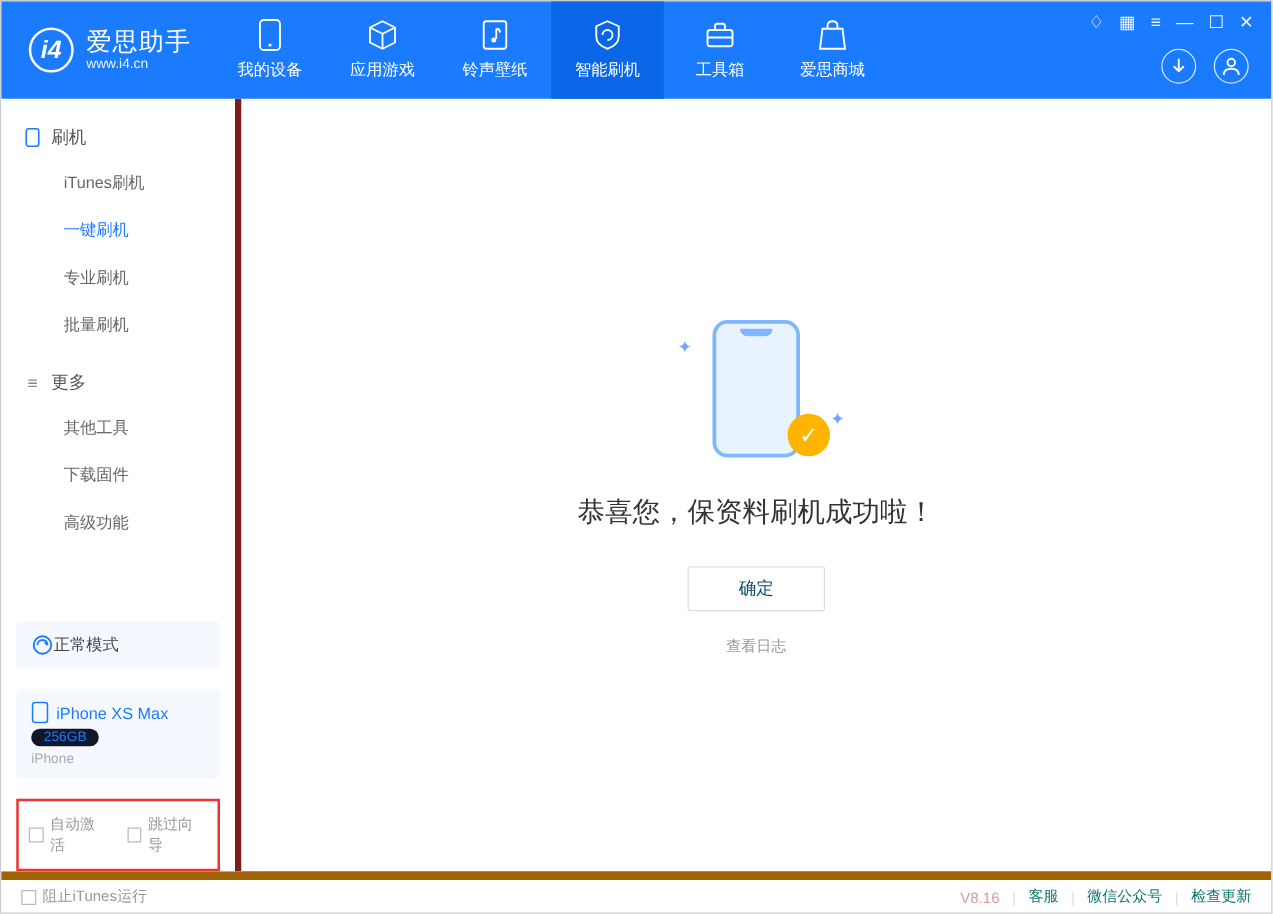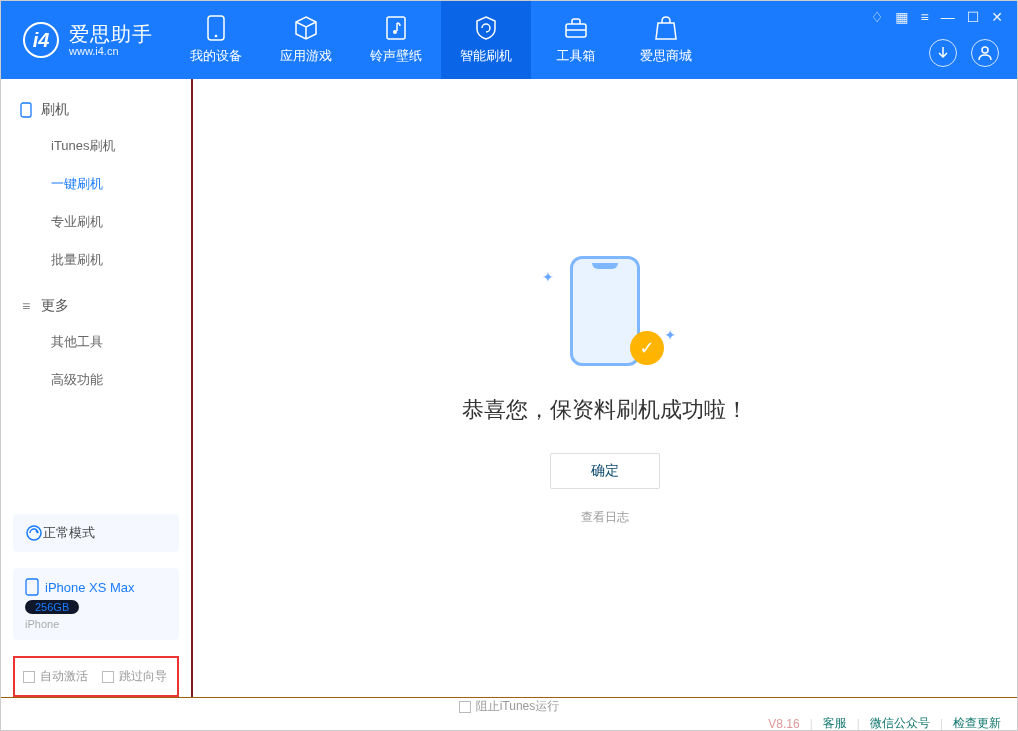--- a/index.html
+++ b/index.html
@@ -16,21 +16,21 @@
 .nav-item { width: 90px; display: flex; flex-direction: column; align-items: center; justify-content: center; font-size: 13px; cursor: pointer; }
 .nav-item.active { background: #0a66e6; }
 .nav-icon { width: 26px; height: 26px; margin-bottom: 6px; display: flex; align-items: center; justify-content: center; }
 
 .win-top { position: absolute; top: 8px; right: 14px; display: flex; gap: 12px; font-size: 14px; opacity: .9; }
 .win-top span { cursor: pointer; }
 .header-right { position: absolute; right: 18px; bottom: 12px; display: flex; gap: 14px; }
 .circle-btn { width: 28px; height: 28px; border: 1.5px solid rgba(255,255,255,.8); border-radius: 50%; display: flex; align-items: center; justify-content: center; cursor: pointer; }
 
 .body { display: flex; height: 618px; }
-.sidebar { width: 192px; background: #fff; border-right: 2px solid #7f1d1d; display: flex; flex-direction: column; padding-top: 14px; }
+.sidebar { width: 192px; background: #fff; border-right: 5px solid #7f1d1d; display: flex; flex-direction: column; padding-top: 14px; }
 .section-head { display: flex; align-items: center; gap: 8px; padding: 8px 18px; color: #555; font-size: 14px; font-weight: 500; }
 .section-head .ic { width: 14px; height: 14px; display: flex; align-items: center; justify-content: center; color: #888; }
 .sub-item { padding: 10px 18px 10px 50px; font-size: 13px; color: #666; cursor: pointer; }
 .sub-item.active { color: #1a7bff; }
 
 .mode-card, .device-card { margin: 8px 12px; background: #f5f9ff; border-radius: 4px; padding: 10px 12px; display: flex; align-items: center; font-size: 13px; color: #444; }
 .device-card { flex-direction: column; align-items: flex-start; gap: 4px; }
 .device-name { color: #1a7bff; font-weight: 500; display: flex; align-items: center; gap: 6px; }
 .badge { display: inline-block; background: #e3efff; color: #1a7bff; border-radius: 10px; padding: 1px 10px; font-size: 11px; }
 .badge-storage { background: #0f172a; }
@@ -45,21 +45,21 @@
 .phone { width: 70px; height: 110px; border: 3px solid #7fb7ff; border-radius: 12px; background: #e9f3ff; position: relative; }
 .phone::before { content: ''; position: absolute; top: 4px; left: 50%; transform: translateX(-50%); width: 26px; height: 6px; background: #7fb7ff; border-radius: 0 0 6px 6px; }
 .check { position: absolute; right: 6px; bottom: 6px; width: 34px; height: 34px; background: #ffb400; border-radius: 50%; display: flex; align-items: center; justify-content: center; color: #fff; font-size: 18px; }
 .spark { position: absolute; color: #ffb400; font-size: 14px; }
 .s1 { top: 18px; left: 2px; color: #6aa8ff; }
 .s2 { bottom: 28px; right: -6px; color: #6aa8ff; }
 .success-text { font-size: 22px; color: #333; margin-top: 18px; }
 .ok-btn { margin-top: 22px; border: 1px solid #ddd; background: #fff; padding: 8px 40px; font-size: 14px; color: #0c4a6e; cursor: pointer; border-radius: 2px; }
 .log-link { margin-top: 14px; color: #999; font-size: 12px; cursor: pointer; }
 
-.footer { height: 34px; border-top: 1px solid #a16207; display: flex; align-items: center; padding: 0 16px; font-size: 12px; color: #999; flex-direction: column; }
+.footer { height: 34px; border-top: 7px solid #a16207; display: flex; align-items: center; padding: 0 16px; font-size: 12px; color: #999; }
 .footer .chk { color: #999; }
 .footer-right { margin-left: auto; display: flex; align-items: center; gap: 10px; }
 .foot-link { color: #0f766e; cursor: pointer; }
 .ver { color: #d99; }
 .sep { color: #ddd; }
 svg { display: block; }
 </style>
 </head>
 <body>
 
@@ -162,20 +162,21 @@
     <div class="sub-item">iTunes刷机</div>
     <div class="sub-item active">一键刷机</div>
     <div class="sub-item">专业刷机</div>
     <div class="sub-item">批量刷机</div>
 
     <div class="section-head" style="margin-top:10px">
       <span class="ic">≡</span>
       <span>更多</span>
     </div>
     <div class="sub-item">其他工具</div>
+    <div class="sub-item">下载固件</div>
     <div class="sub-item">高级功能</div>
 
     <div style="flex:1"></div>
 
     <div class="mode-card">
       <span>
           <svg width="18" height="18" viewBox="0 0 18 18">
             <circle cx="9" cy="9" r="7" fill="none" stroke="#1a7bff" stroke-width="1.5"></circle>
             <path d="M5 9 A4 4 0 0 1 13 9 M11 7 L13 9 L11 6" fill="none" stroke="#1a7bff" stroke-width="1.5"></path>
           </svg>

